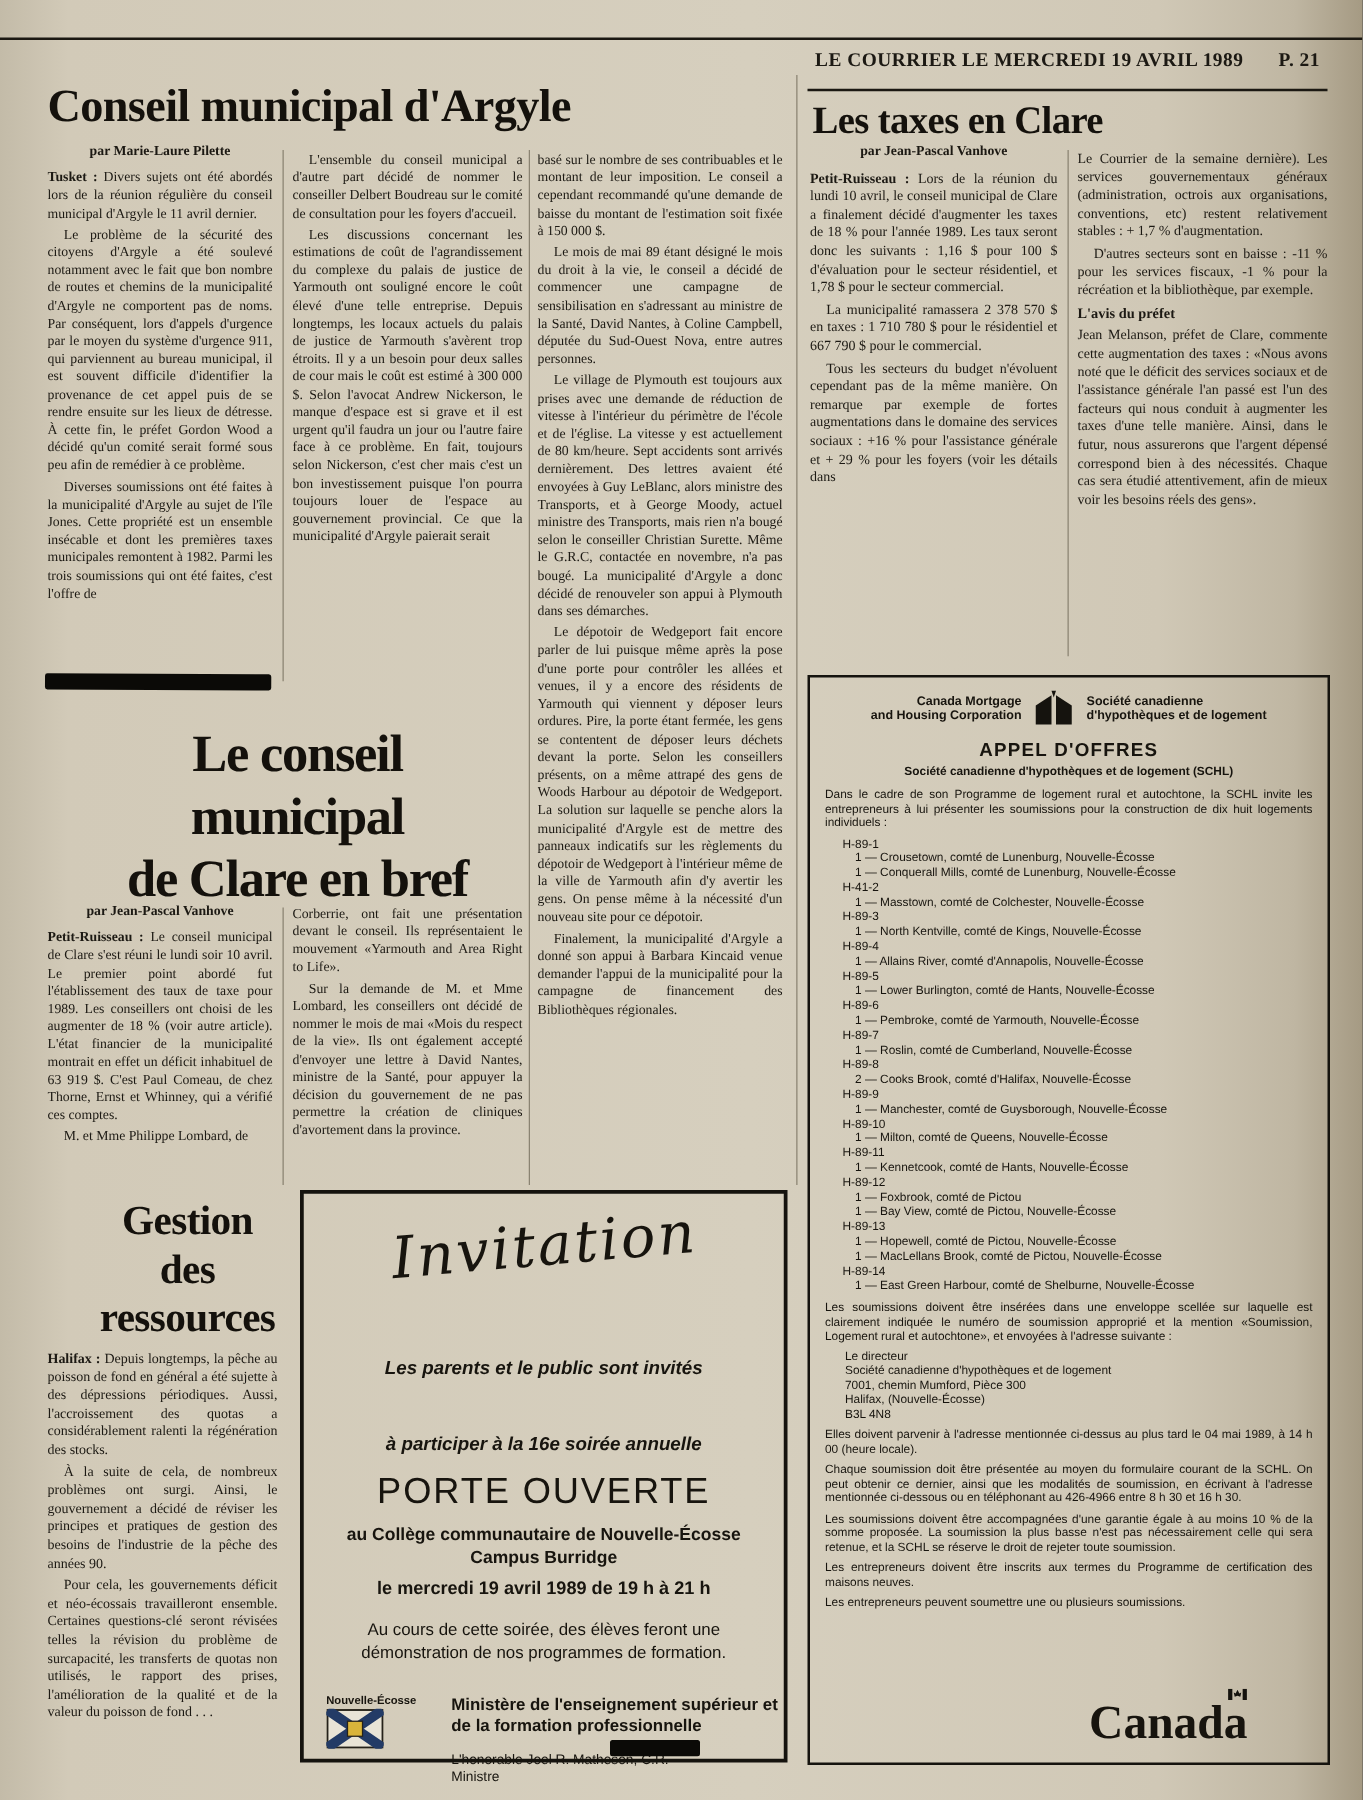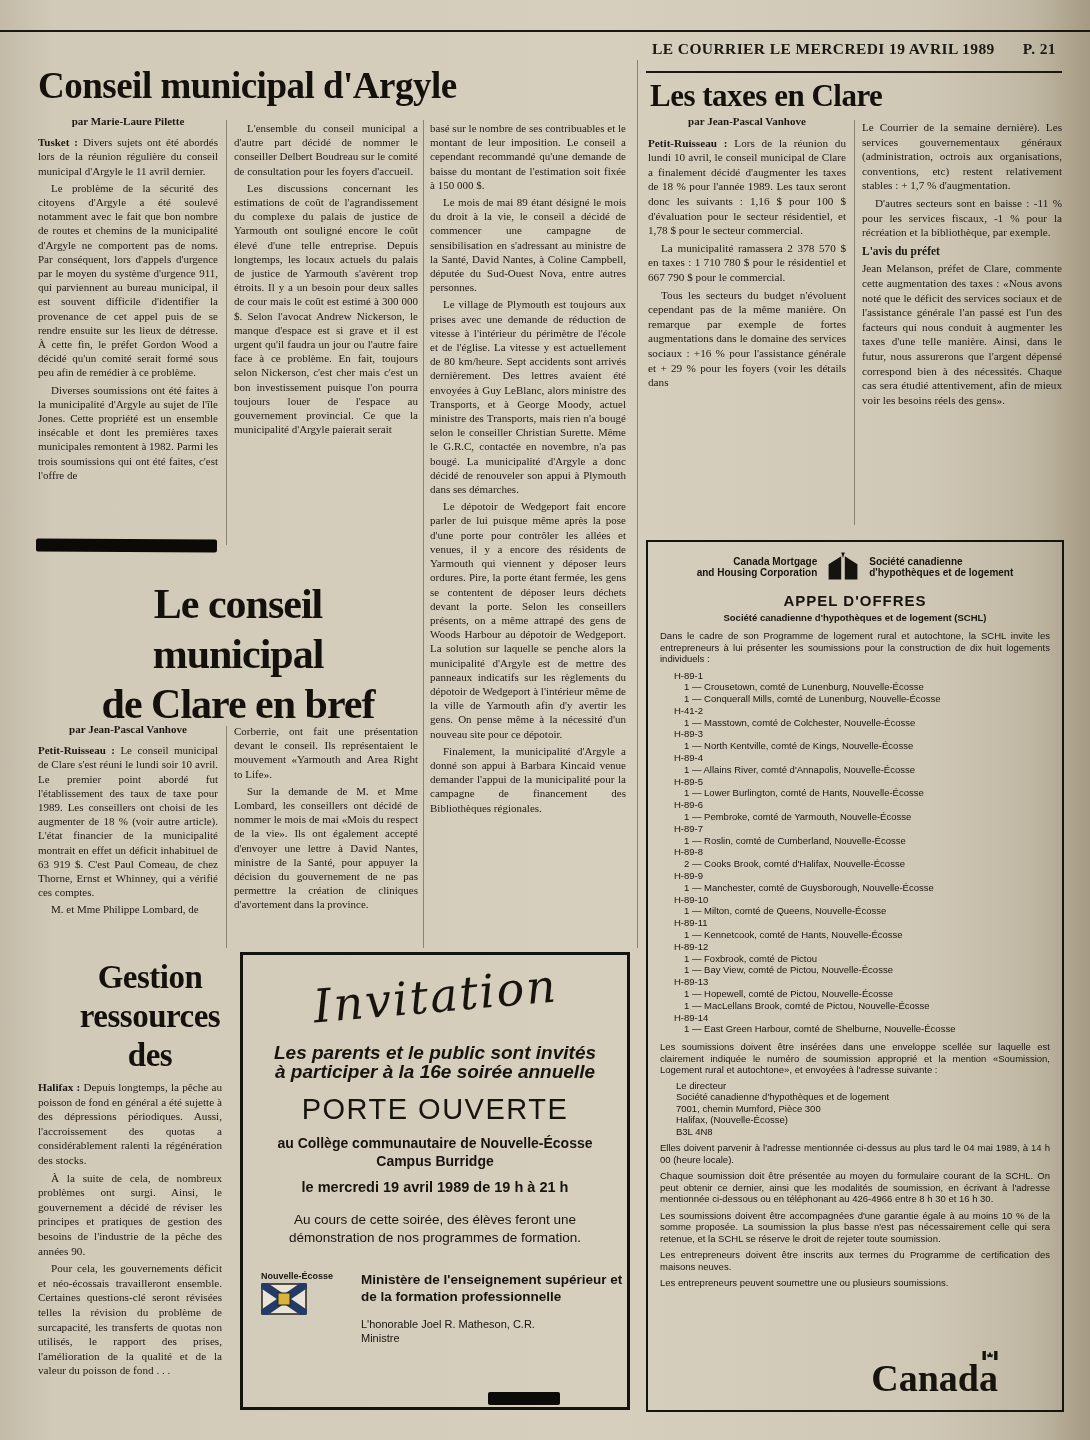--- a/index.html
+++ b/index.html
@@ -34,21 +34,21 @@
   .c-tax2{left:862px;top:120px;width:200px;height:414px;font-size:11.2px;line-height:14.6px;}
   .c-gestion{left:38px;top:1080px;width:184px;height:330px;font-size:11.2px;line-height:14.6px;}
   .ink-bar{position:absolute;background:#0b0a07;border-radius:2px;}
   .bar1{left:36px;top:539px;width:181px;height:13px;transform:rotate(.3deg);}
   .bar2{left:488px;top:1392px;width:72px;height:13px;z-index:5;}
   
   .invite{position:absolute;left:240px;top:952px;width:390px;height:458px;border:3px solid #15130e;
     padding:12px 18px;text-align:center;font-family:"Liberation Sans",sans-serif;color:#17140e;box-sizing:border-box;}
   .script{display:inline-block;font-family:"DejaVu Serif",serif;font-style:italic;font-size:46px;
     letter-spacing:2px;transform:rotate(-5deg);margin:2px 0 20px;}
-  .inv-line{font-weight:bold;font-style:italic;font-size:19px;line-height:19px;}
+  .inv-line{font-weight:bold;font-style:italic;font-size:15px;line-height:19px;margin-top:42px;}
   .porte{font-weight:normal;font-size:29px;letter-spacing:1.5px;margin:12px 0 8px;}
   .venue{font-weight:bold;font-size:14px;line-height:18px;}
   .inv-dt{font-weight:bold;font-size:14.5px;margin-top:9px;}
   .inv-body{font-size:13.5px;line-height:18px;margin:16px 18px 0;}
   .inv-footer{display:flex;gap:14px;margin-top:24px;text-align:left;align-items:flex-start;}
   .ns-block{width:86px;flex:none;}
   .ns-label{font-size:9px;font-weight:bold;margin-bottom:2px;}
   .ministry{font-weight:bold;font-size:13.5px;line-height:17px;width:268px;}
   .minister{font-size:11px;line-height:14px;margin-top:12px;}
   
@@ -137,22 +137,22 @@
     <p class="lead"><span class="lead-in">Petit-Ruisseau :</span> <span>Le conseil municipal de Clare s'est réuni le lundi soir 10 avril. Le premier point abordé fut l'établissement des taux de taxe pour 1989. Les conseillers ont choisi de les augmenter de 18 % (voir autre article). L'état financier de la municipalité montrait en effet un déficit inhabituel de 63 919 $. C'est Paul Comeau, de chez Thorne, Ernst et Whinney, qui a vérifié ces comptes.</span></p>
   <p>M. et Mme Philippe Lombard, de</p>
     </div>
   <div class="col c-clare2">
       <p class="cont">Corberrie, ont fait une présentation devant le conseil. Ils représentaient le mouvement «Yarmouth and Area Right to Life».</p>
       <p>Sur la demande de M. et Mme Lombard, les conseillers ont décidé de nommer le mois de mai «Mois du respect de la vie». Ils ont également accepté d'envoyer une lettre à David Nantes, ministre de la Santé, pour appuyer la décision du gouvernement de ne pas permettre la création de cliniques d'avortement dans la province.</p>
     </div>
 
   <div class="headline headline-lines h-gestion">
       <p>Gestion</p>
+      <p>des</p>
       <p>ressources</p>
-      <p>des</p>
     </div>
   <div class="col c-gestion">
     <p class="lead"><span class="lead-in">Halifax :</span> <span>Depuis longtemps, la pêche au poisson de fond en général a été sujette à des dépressions périodiques. Aussi, l'accroissement des quotas a considérablement ralenti la régénération des stocks.</span></p>
   <p>À la suite de cela, de nombreux problèmes ont surgi. Ainsi, le gouvernement a décidé de réviser les principes et pratiques de gestion des besoins de l'industrie de la pêche des années 90.</p>
       <p>Pour cela, les gouvernements déficit et néo-écossais travailleront ensemble. Certaines questions-clé seront révisées telles la révision du problème de surcapacité, les transferts de quotas non utilisés, le rapport des prises, l'amélioration de la qualité et de la valeur du poisson de fond . . .</p>
     </div>
 
   <div class="invite">
     <div class="script">Invitation</div>
     <div class="inv-line">Les parents et le public sont invités</div>

